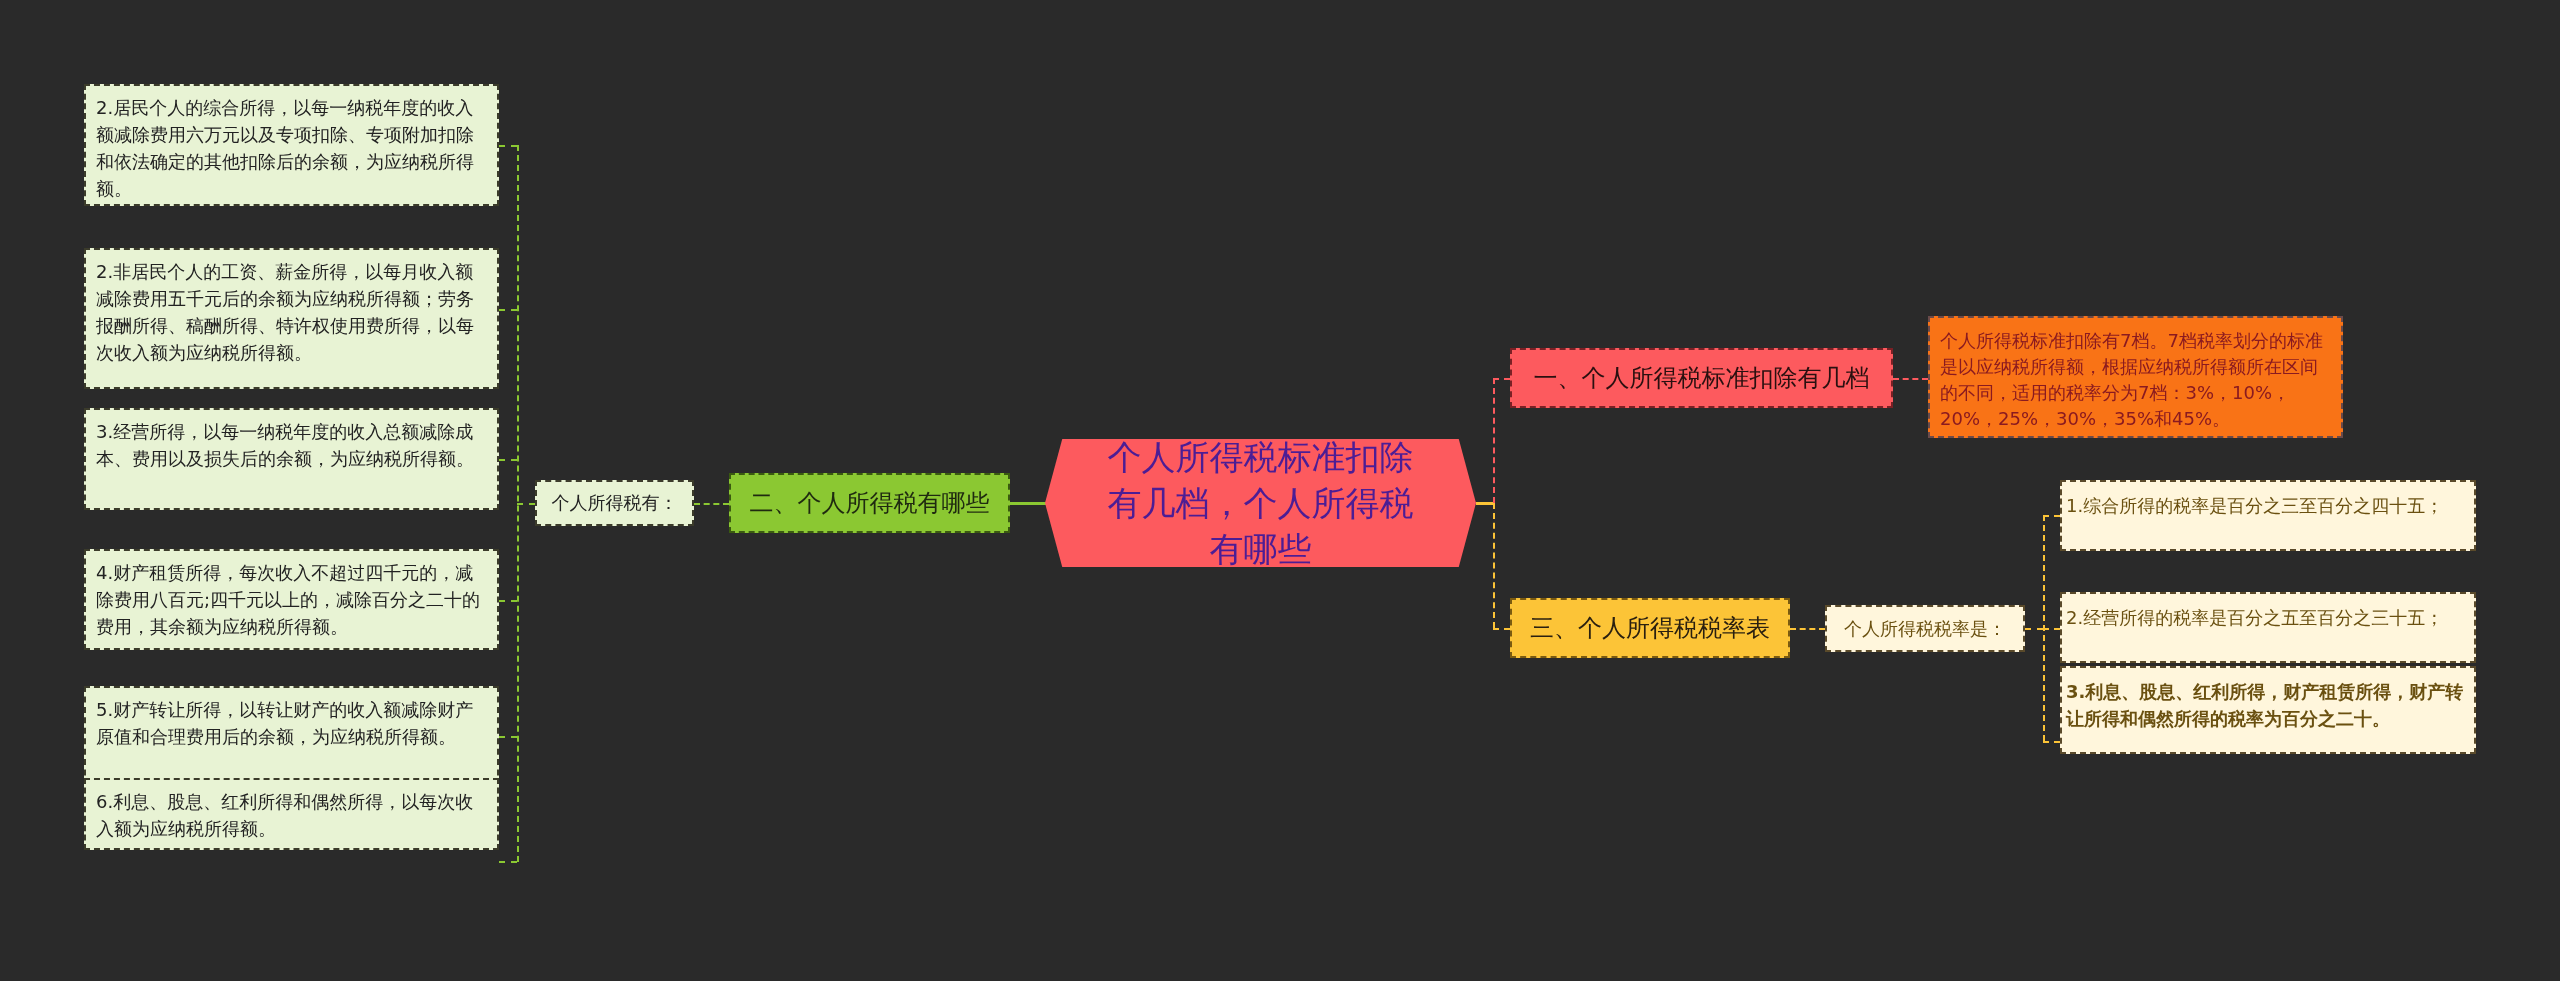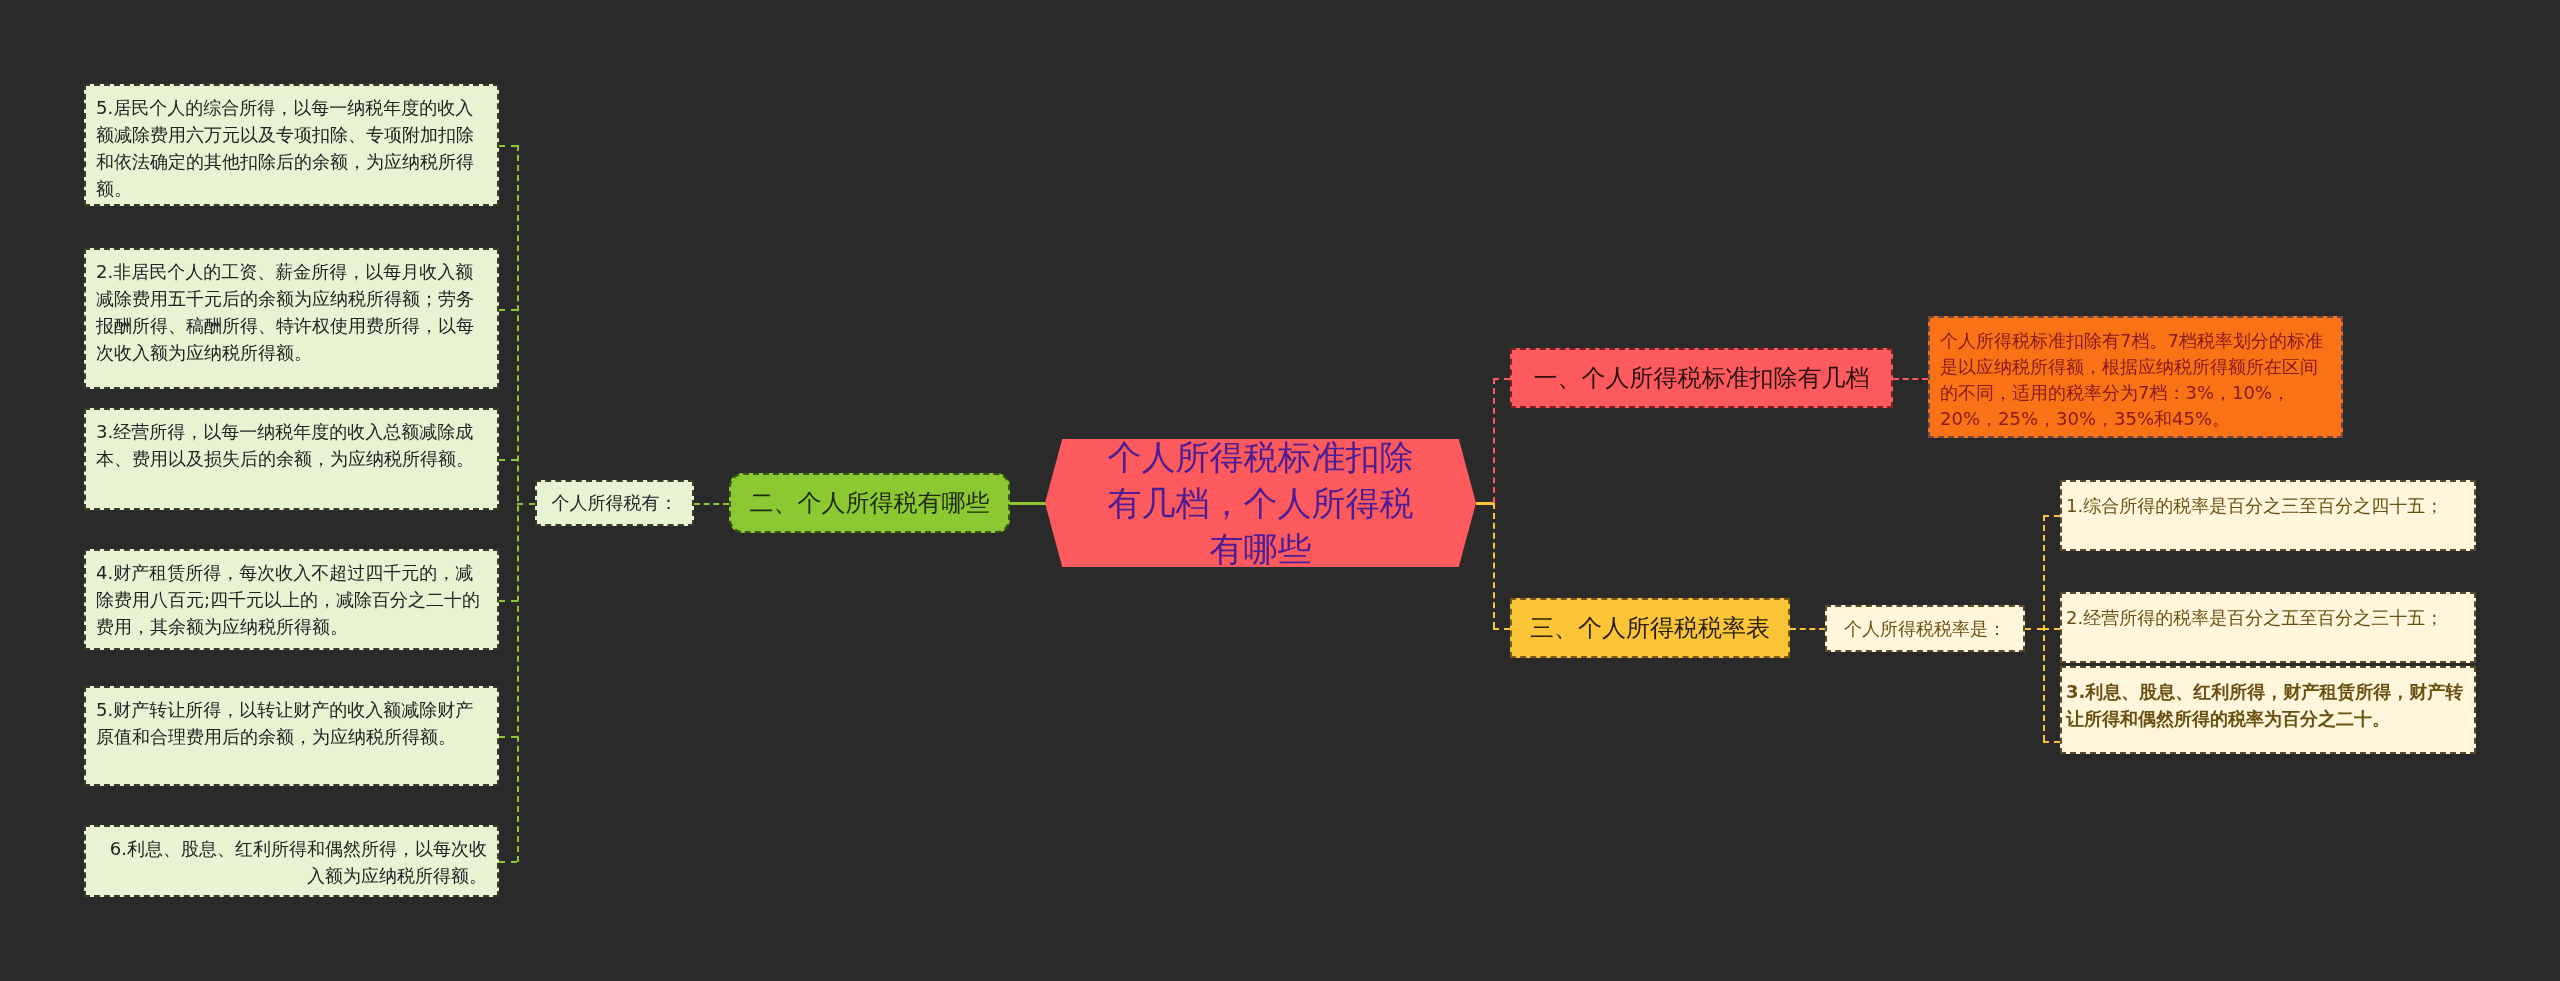--- a/index.html
+++ b/index.html
@@ -79,43 +79,43 @@
 <div class="line h-dash-yellow" style="left:2025px; top:628px; width:18px;"></div>
 <div class="line v-dash-yellow" style="left:2043px; top:515px; height:226px;"></div>
 <div class="line h-dash-yellow" style="left:2043px; top:515px; width:17px;"></div>
 <div class="line h-dash-yellow" style="left:2043px; top:628px; width:17px;"></div>
 <div class="line h-dash-yellow" style="left:2043px; top:741px; width:17px;"></div>
 
 <div class="node center" style="left:1045px; top:439px; width:431px; height:128px; padding:0 50px;">
   <span>个人所得税标准扣除有几档，个人所得税有哪些</span>
 </div>
 
-<div class="node topic-green" style="left:729px; top:473px; width:281px; height:60px;border-radius:14px;">
+<div class="node topic-green" style="left:729px; top:473px; width:281px; height:60px;">
   <span>二、个人所得税有哪些</span>
 </div>
 <div class="node label-green" style="left:535px; top:480px; width:159px; height:46px;">
   <span>个人所得税有：</span>
 </div>
 
 <div class="node leaf-green" style="left:84px; top:84px; width:415px; height:122px;">
-  <span>5.居民个人的综合所得，以每一纳税年度的收入额减除费用六万元以及专项扣除、专项附加扣除和依法确定的其他扣除后的余额，为应纳税所得额。</span>
+  <span>2.居民个人的综合所得，以每一纳税年度的收入额减除费用六万元以及专项扣除、专项附加扣除和依法确定的其他扣除后的余额，为应纳税所得额。</span>
 </div>
 <div class="node leaf-green" style="left:84px; top:248px; width:415px; height:141px;">
   <span>2.非居民个人的工资、薪金所得，以每月收入额减除费用五千元后的余额为应纳税所得额；劳务报酬所得、稿酬所得、特许权使用费所得，以每次收入额为应纳税所得额。</span>
 </div>
 <div class="node leaf-green" style="left:84px; top:408px; width:415px; height:102px;">
   <span>3.经营所得，以每一纳税年度的收入总额减除成本、费用以及损失后的余额，为应纳税所得额。</span>
 </div>
 <div class="node leaf-green" style="left:84px; top:549px; width:415px; height:101px;">
   <span>4.财产租赁所得，每次收入不超过四千元的，减除费用八百元;四千元以上的，减除百分之二十的费用，其余额为应纳税所得额。</span>
 </div>
 <div class="node leaf-green" style="left:84px; top:686px; width:415px; height:100px;">
   <span>5.财产转让所得，以转让财产的收入额减除财产原值和合理费用后的余额，为应纳税所得额。</span>
 </div>
-<div class="node leaf-green" style="left:84px; top:825px; width:415px; height:72px;text-align:right;">
+<div class="node leaf-green" style="left:84px; top:778px; width:415px; height:72px;">
   <span>6.利息、股息、红利所得和偶然所得，以每次收入额为应纳税所得额。</span>
 </div>
 
 <div class="node topic-red" style="left:1510px; top:348px; width:383px; height:60px;">
   <span>一、个人所得税标准扣除有几档</span>
 </div>
 <div class="node leaf-pink" style="left:1928px; top:316px; width:415px; height:122px;">
   <span>个人所得税标准扣除有7档。7档税率划分的标准是以应纳税所得额，根据应纳税所得额所在区间的不同，适用的税率分为7档：3%，10%，20%，25%，30%，35%和45%。</span>
 </div>
 

